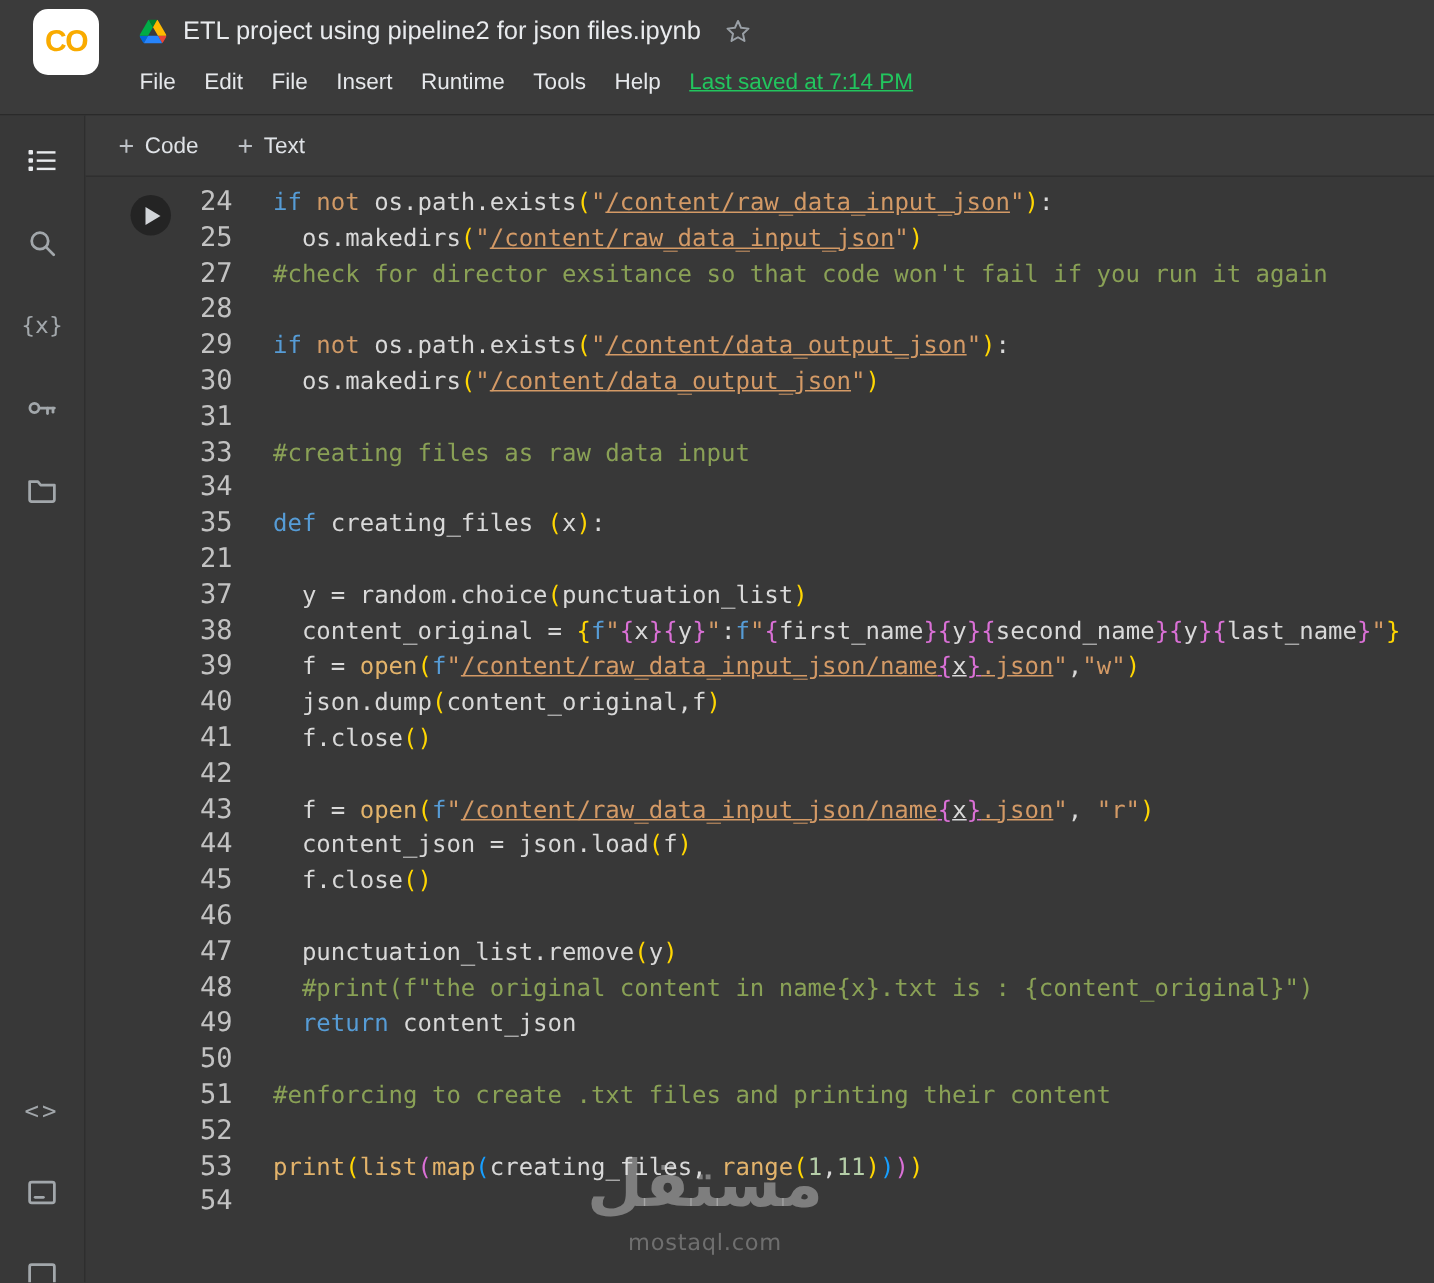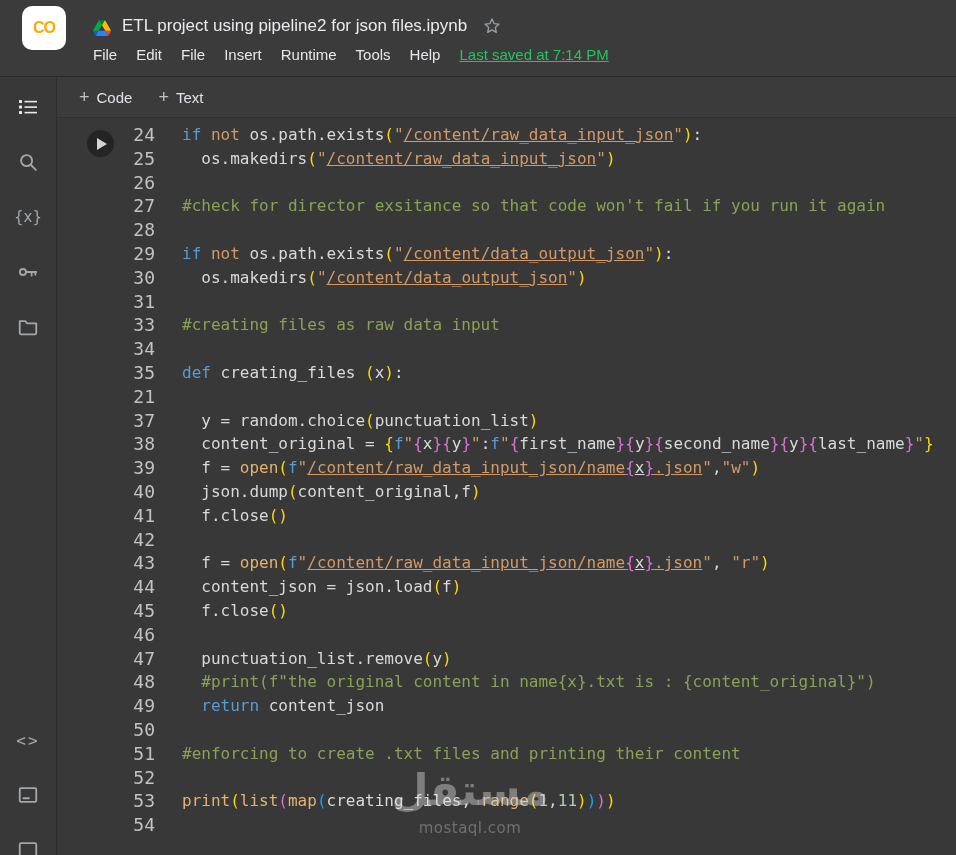--- a/index.html
+++ b/index.html
@@ -12,23 +12,23 @@
   html,body{margin:0;padding:0}
   body{width:956px;height:855px;overflow:hidden;background:var(--bg);
        font-family:"Liberation Sans",sans-serif;}
   .app{width:100%;height:100%;display:flex;flex-direction:column}
 
   
   .header{height:77px;flex:0 0 auto;background:var(--bg-header);display:flex;
           align-items:flex-start;padding:6px 16px 0 22px;border-bottom:1px solid #2a2a2a}
   .logo-badge{width:44px;height:44px;border-radius:10px;background:#fff;display:flex;
               align-items:center;justify-content:center;cursor:pointer;flex:0 0 auto}
-  .logo-text{color:var(--logo);font-weight:700;font-size:16px;letter-spacing:-1px}
+  .logo-text{color:var(--logo);font-weight:700;font-size:20px;letter-spacing:-1px}
   .header-right{margin-left:27px;display:flex;flex-direction:column;min-width:0}
-  .title-row{display:flex;align-items:flex-end;gap:11px;height:30px}
+  .title-row{display:flex;align-items:center;gap:11px;height:30px}
   .nb-title{color:var(--ui);font-size:17px;white-space:nowrap;cursor:text}
   .star-btn{background:none;border:none;padding:0;margin-left:4px;cursor:pointer;display:flex}
   .menu-row{display:flex;gap:19px;align-items:center;height:36px;color:#e6e8eb;font-size:15px}
   .menu-item{cursor:pointer}
   .last-saved{color:#22c55e;text-decoration:underline;cursor:pointer}
 
   
   .main{flex:1;display:flex;min-height:0}
   .sidebar{width:57px;flex:0 0 auto;background:var(--bg);border-right:1px solid #2e2e2e;
            position:relative;display:flex;flex-direction:column;align-items:center;
@@ -201,21 +201,20 @@
         </button>
       </div>
 
       <div class="cell">
         <div class="run-btn">
           <span class="play"></span>
         </div>
         <div class="editor">
             <div class="line"><span class="ln">24</span><span class="code"><span class="tk-k">if</span><span class="tk-t"> </span><span class="tk-o">not</span><span class="tk-t"> os.path.exists</span><span class="tk-g">(</span><span class="tk-s">"</span><span class="tk-su">/content/raw_data_input_json</span><span class="tk-s">"</span><span class="tk-g">)</span><span class="tk-t">:</span></span></div>
             <div class="line"><span class="ln">25</span><span class="code"><span class="tk-t">  os.makedirs</span><span class="tk-g">(</span><span class="tk-s">"</span><span class="tk-su">/content/raw_data_input_json</span><span class="tk-s">"</span><span class="tk-g">)</span></span></div>
-            <div class="line"><span class="ln">26</span><span class="code"></span></div>
             <div class="line"><span class="ln">27</span><span class="code"><span class="tk-c">#check for director exsitance so that code won't fail if you run it again</span></span></div>
             <div class="line"><span class="ln">28</span><span class="code"></span></div>
             <div class="line"><span class="ln">29</span><span class="code"><span class="tk-k">if</span><span class="tk-t"> </span><span class="tk-o">not</span><span class="tk-t"> os.path.exists</span><span class="tk-g">(</span><span class="tk-s">"</span><span class="tk-su">/content/data_output_json</span><span class="tk-s">"</span><span class="tk-g">)</span><span class="tk-t">:</span></span></div>
             <div class="line"><span class="ln">30</span><span class="code"><span class="tk-t">  os.makedirs</span><span class="tk-g">(</span><span class="tk-s">"</span><span class="tk-su">/content/data_output_json</span><span class="tk-s">"</span><span class="tk-g">)</span></span></div>
             <div class="line"><span class="ln">31</span><span class="code"></span></div>
             <div class="line"><span class="ln">33</span><span class="code"><span class="tk-c">#creating files as raw data input</span></span></div>
             <div class="line"><span class="ln">34</span><span class="code"></span></div>
             <div class="line"><span class="ln">35</span><span class="code"><span class="tk-k">def</span><span class="tk-t"> creating_files </span><span class="tk-g">(</span><span class="tk-t">x</span><span class="tk-g">)</span><span class="tk-t">:</span></span></div>
             <div class="line"><span class="ln">21</span><span class="code"></span></div>
             <div class="line"><span class="ln">37</span><span class="code"><span class="tk-t">  y = random.choice</span><span class="tk-g">(</span><span class="tk-t">punctuation_list</span><span class="tk-g">)</span></span></div>

